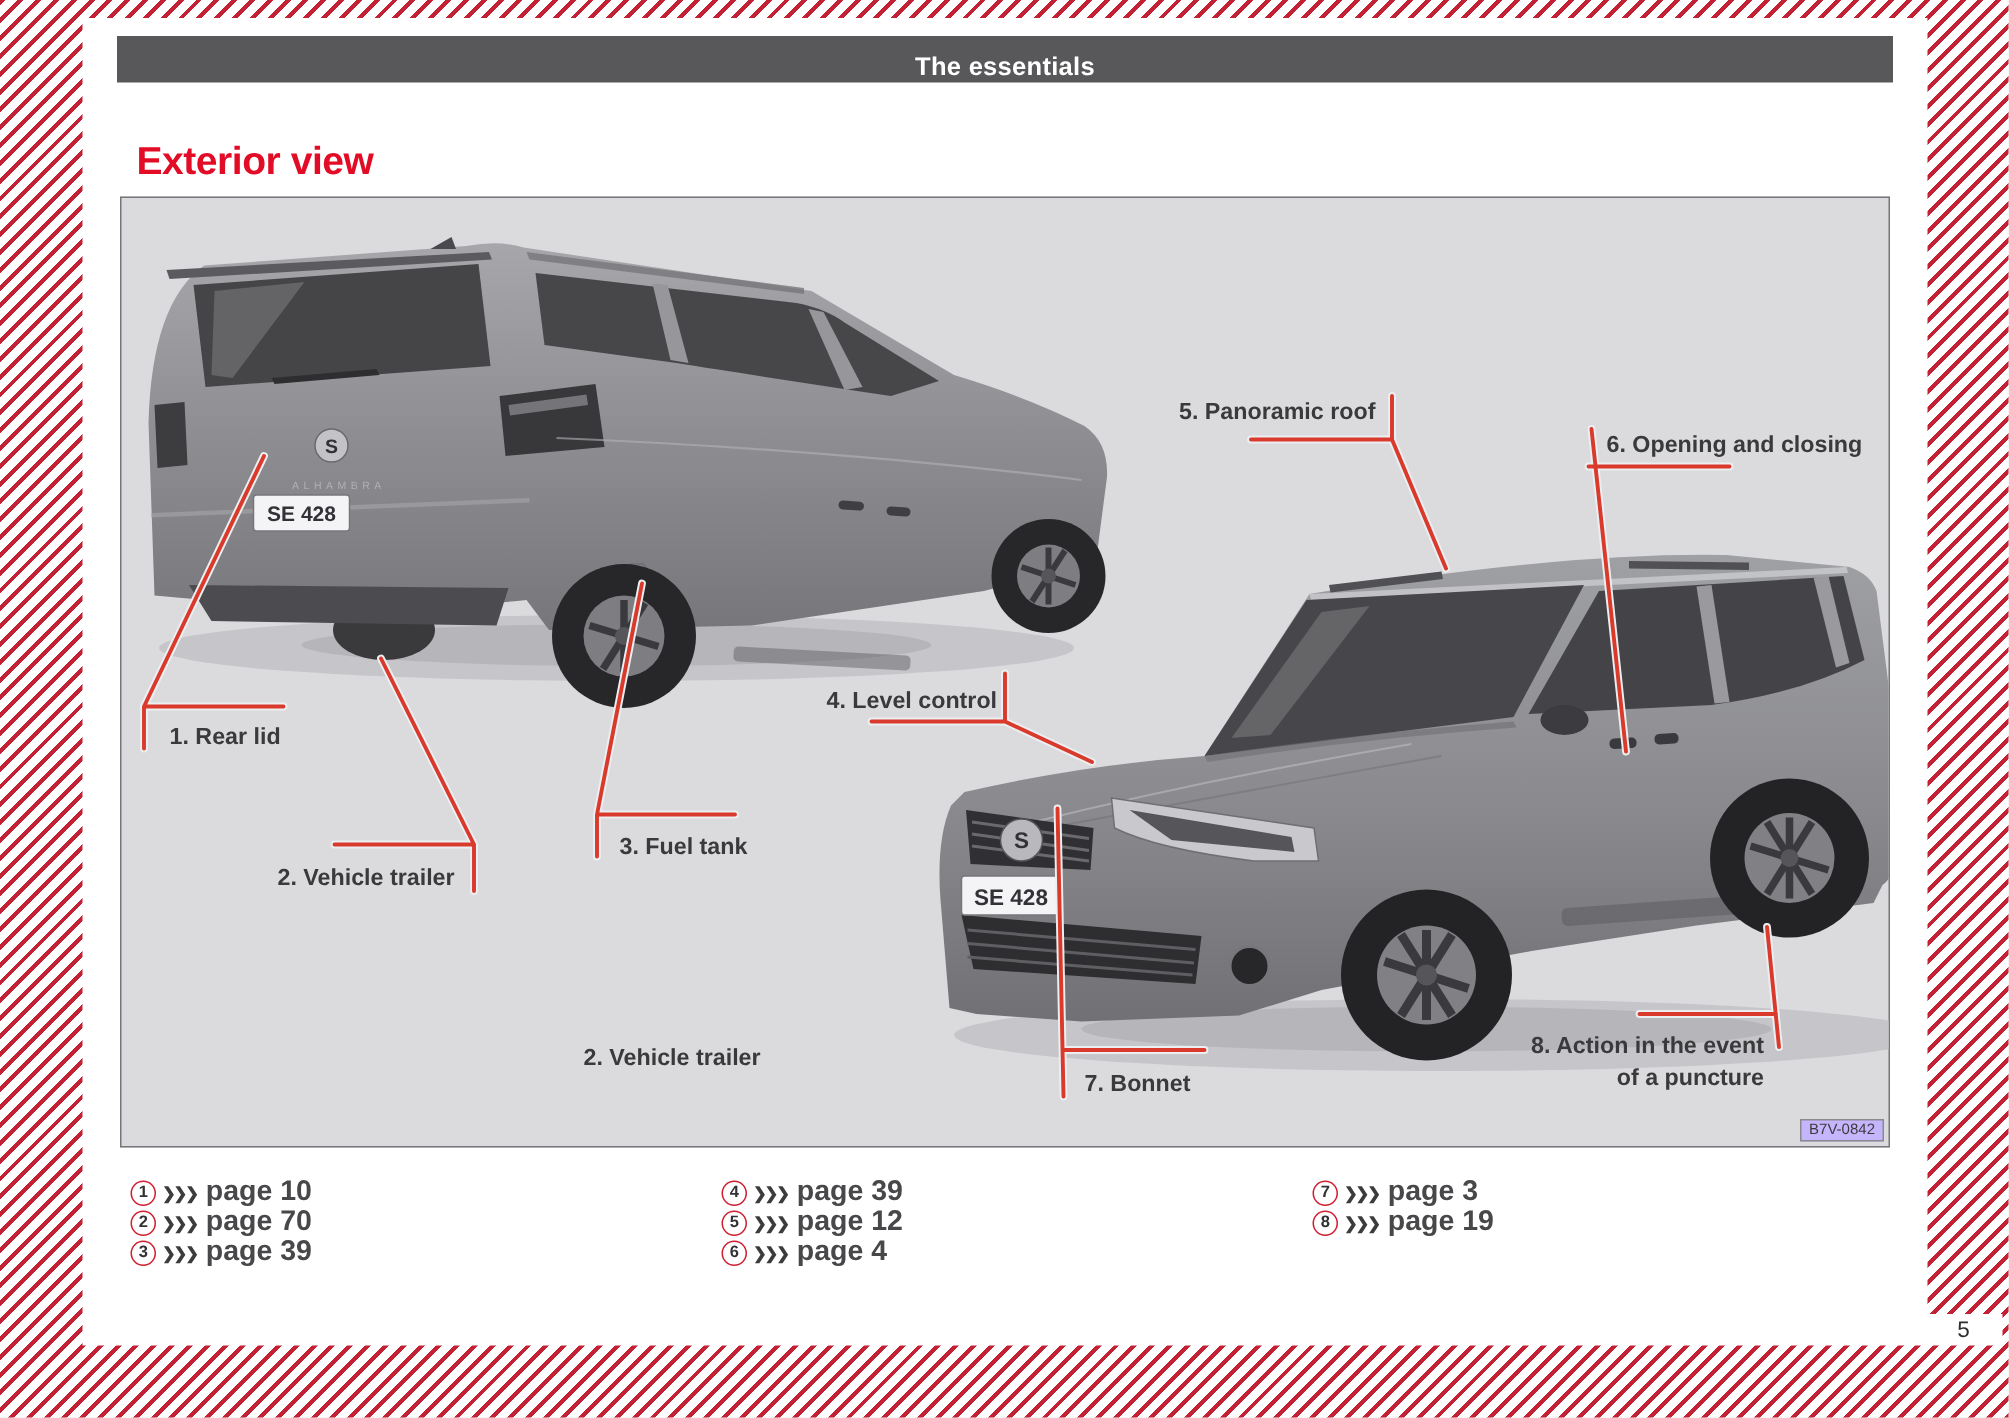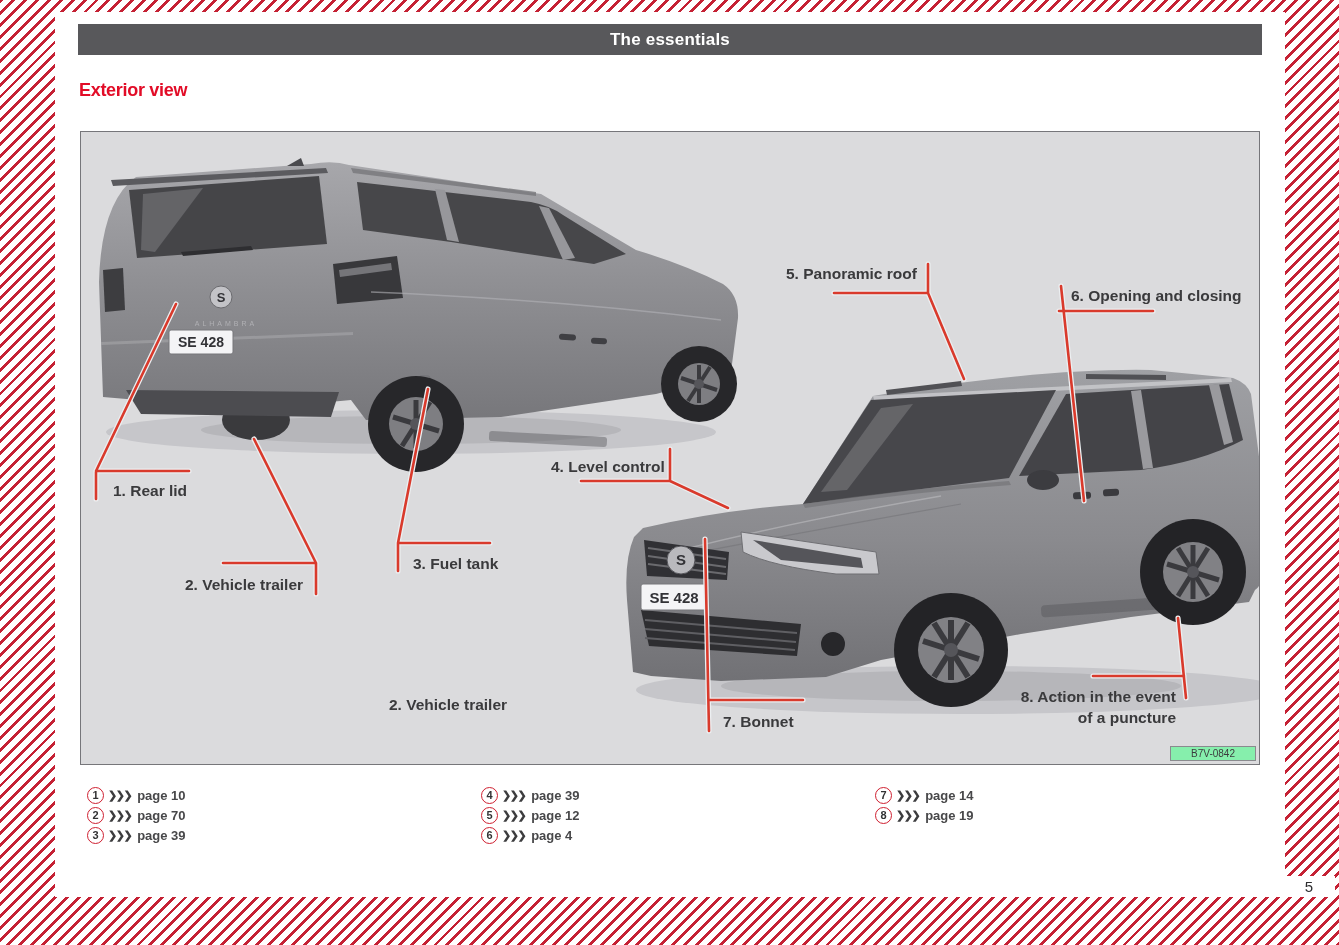--- a/index.html
+++ b/index.html
@@ -8,50 +8,50 @@
     font-family:"Liberation Sans",sans-serif;
     background:repeating-linear-gradient(135deg,#c52134 0 2.8px,#ffffff 2.8px 8.4px);
   }
   .page{
     position:absolute;left:55px;top:12px;width:1230px;height:885px;
     background:#ffffff;
   }
   .band{
     position:absolute;left:23px;top:12px;width:1184px;height:31px;
     background:#58585b;color:#ffffff;font-weight:bold;font-size:17px;
-    display:flex;align-items:center;justify-content:center;letter-spacing:.2px;
+    display:flex;align-items:flex-end;justify-content:center;letter-spacing:.2px;
   }
   .doc-title{
-    position:absolute;left:24px;top:68px;margin:0;
-    color:#e20c27;font-size:18px;font-weight:bold;letter-spacing:-.3px;
+    position:absolute;left:24px;top:68px;margin:12px;
+    color:#e20c27;font-size:26px;font-weight:bold;letter-spacing:-.3px;
   }
   .figure{
     position:absolute;left:25px;top:119px;width:1178px;height:632px;
     background:#dbdbdd;border:1px solid #76767a;
   }
   .figure svg{display:block;}
   .fig-code{
-    position:absolute;right:3px;bottom:3px;background:#86efac;
-    border:1px solid #8a8a8e;color:#3c3c3e;font-size:10px;padding:1px 20px;
+    position:absolute;right:3px;bottom:3px;background:#c4b5fd;
+    border:1px solid #8a8a8e;color:#3c3c3e;font-size:10px;padding:1px 5px;
   }
   .legend-col{position:absolute;}
   .legend-col.c1{left:32px;top:773px;}
   .legend-col.c2{left:426px;top:773px;}
   .legend-col.c3{left:820px;top:773px;}
   .legend-row{display:flex;align-items:center;height:20px;}
   .lnum{
     width:15px;height:15px;border:1.6px solid #cf1f30;border-radius:50%;
     color:#323234;font-size:11px;font-weight:bold;line-height:15px;text-align:center;
     background:#fff;flex:0 0 auto;
   }
   .lchev{
     color:#3c3c3e;font-size:11px;font-weight:bold;letter-spacing:-1.5px;
     margin:0 6px 0 4px;flex:0 0 auto;
   }
-  .lpage{color:#48484a;font-size:13px;font-weight:bold;}
+  .lpage{color:#48484a;font-size:19px;font-weight:bold;}
   .notch{
     position:absolute;left:1228px;top:864px;width:52px;height:21px;background:#fff;
     color:#2e2e30;font-size:15px;text-align:center;line-height:21px;
   }
   
   .lbl{font-family:"Liberation Sans",sans-serif;font-weight:bold;font-size:15.5px;fill:#3a3a3c;}
   .plate-txt{font-family:"Liberation Sans",sans-serif;font-weight:bold;fill:#323236;}
   .badge-txt{font-family:"Liberation Sans",sans-serif;fill:#b0b0b4;letter-spacing:3px;font-size:7px;}
   .halo{fill:none;stroke:#eceff1;stroke-width:5.2;stroke-linecap:round;stroke-linejoin:round;}
   .cline{fill:none;stroke:#d93a2c;stroke-width:2.6;stroke-linecap:round;stroke-linejoin:round;}
@@ -276,21 +276,21 @@
     <div class="legend-row">
       <span class="lnum">6</span>
       <span class="lchev">❯❯❯</span>
       <span class="lpage">page 4</span>
     </div>
   </div>
   <div class="legend-col c3">
     <div class="legend-row">
       <span class="lnum">7</span>
       <span class="lchev">❯❯❯</span>
-      <span class="lpage">page 14</span>
+      <span class="lpage">page 3</span>
     </div>
     <div class="legend-row">
       <span class="lnum">8</span>
       <span class="lchev">❯❯❯</span>
       <span class="lpage">page 19</span>
     </div>
   </div>
 
   <div class="notch">5</div>
 </div>

